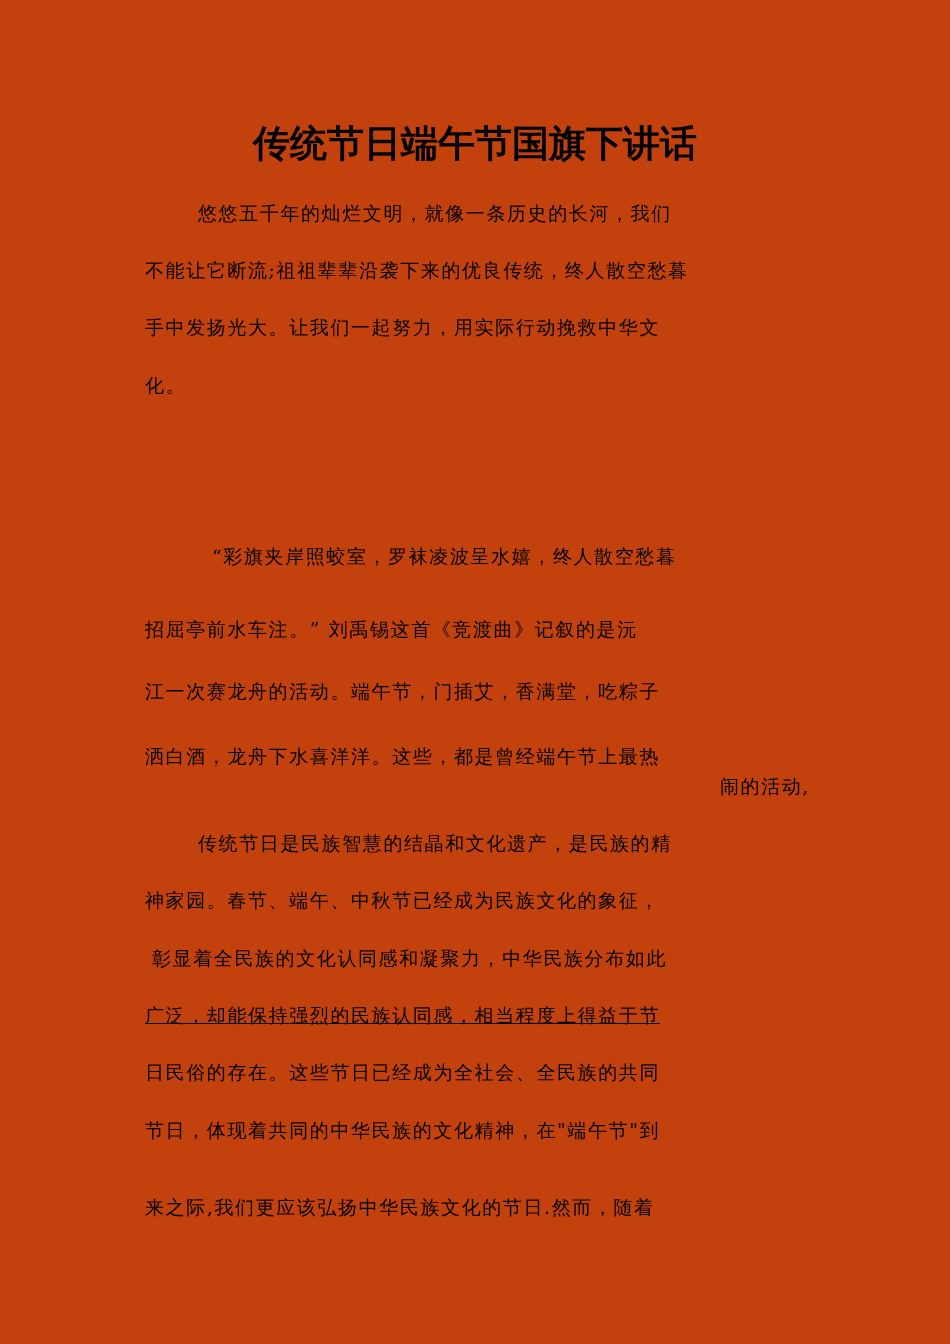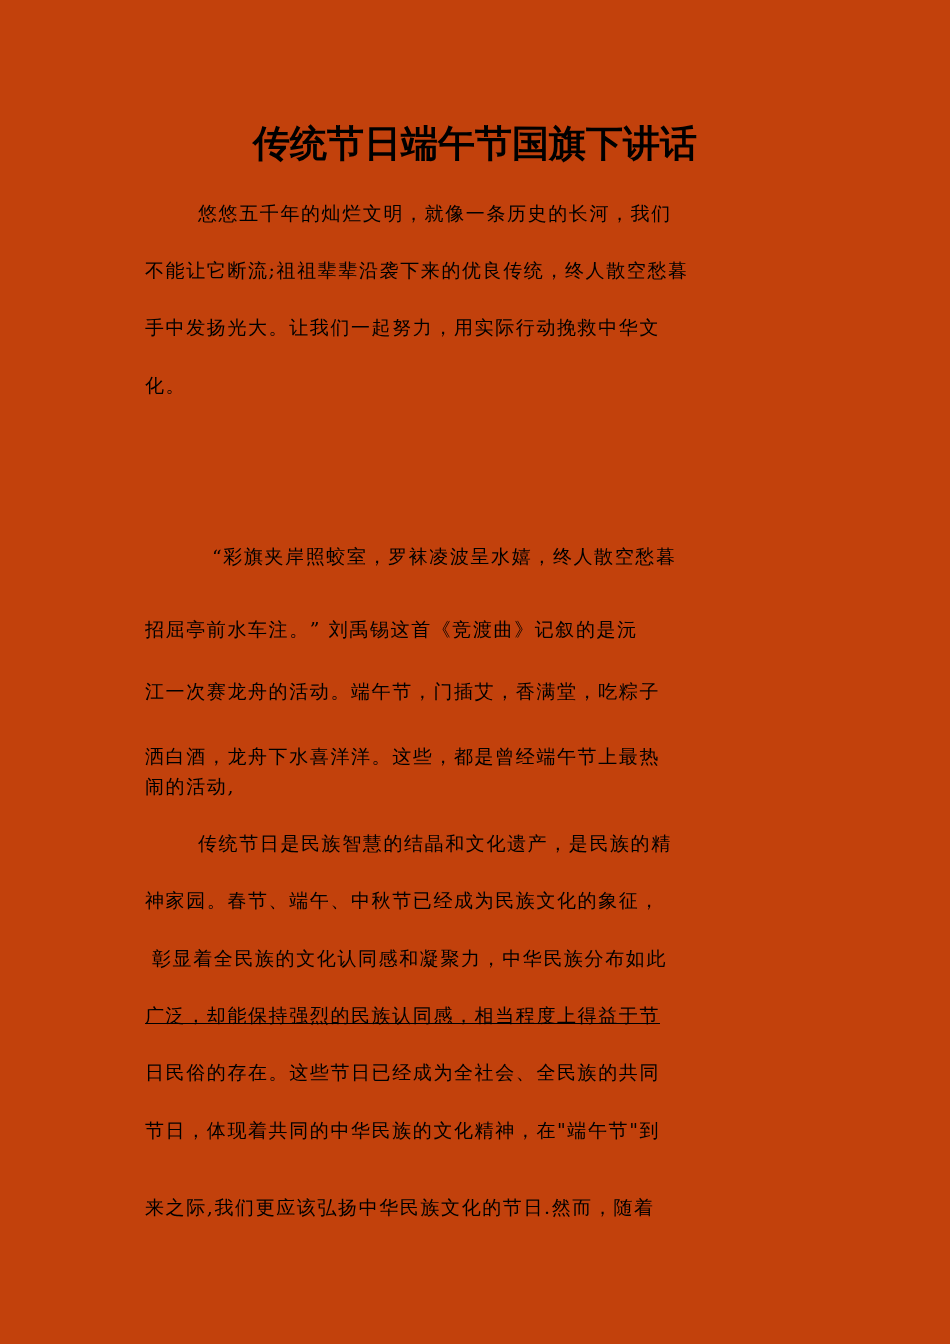--- a/index.html
+++ b/index.html
@@ -62,21 +62,21 @@
     <div class="line" style="top:312px;">手中发扬光大。让我们一起努力，用实际行动挽救中华文</div>
     <div class="line" style="top:370px;">化。</div>
   </div>
 
 
   <div>
     <div class="line" style="top:541px; left:212px;">“彩旗夹岸照蛟室，罗袜凌波呈水嬉，终人散空愁暮</div>
     <div class="line" style="top:614px;"> 招屈亭前水车注。” 刘禹锡这首《竞渡曲》记叙的是沅</div>
     <div class="line" style="top:656px;margin-top:20px;">江一次赛龙舟的活动。端午节，门插艾，香满堂，吃粽子</div>
     <div class="line" style="top:713px;margin-top:28px;">洒白酒，龙舟下水喜洋洋。这些，都是曾经端午节上最热</div>
-    <div class="line" style="top:771px;">闹的活动,</div>
+    <div class="line" style="top:771px;text-align:right;">闹的活动,</div>
   </div>
 
   <div>
     <div class="line indent" style="top:828px;">传统节日是民族智慧的结晶和文化遗产，是民族的精</div>
     <div class="line" style="top:885px;">神家园。春节、端午、中秋节已经成为民族文化的象征，</div>
     <div class="line" style="top:943px;margin-left:7px;">彰显着全民族的文化认同感和凝聚力，中华民族分布如此</div>
     <div class="line" style="top:1000px;text-decoration:underline;">广泛，却能保持强烈的民族认同感，相当程度上得益于节</div>
     <div class="line" style="top:1057px;">日民俗的存在。这些节日已经成为全社会、全民族的共同</div>
     <div class="line" style="top:1115px;">节日，体现着共同的中华民族的文化精神，在"端午节"到</div>
     <div class="line" style="top:1192px;">来之际,我们更应该弘扬中华民族文化的节日.然而，随着</div>

